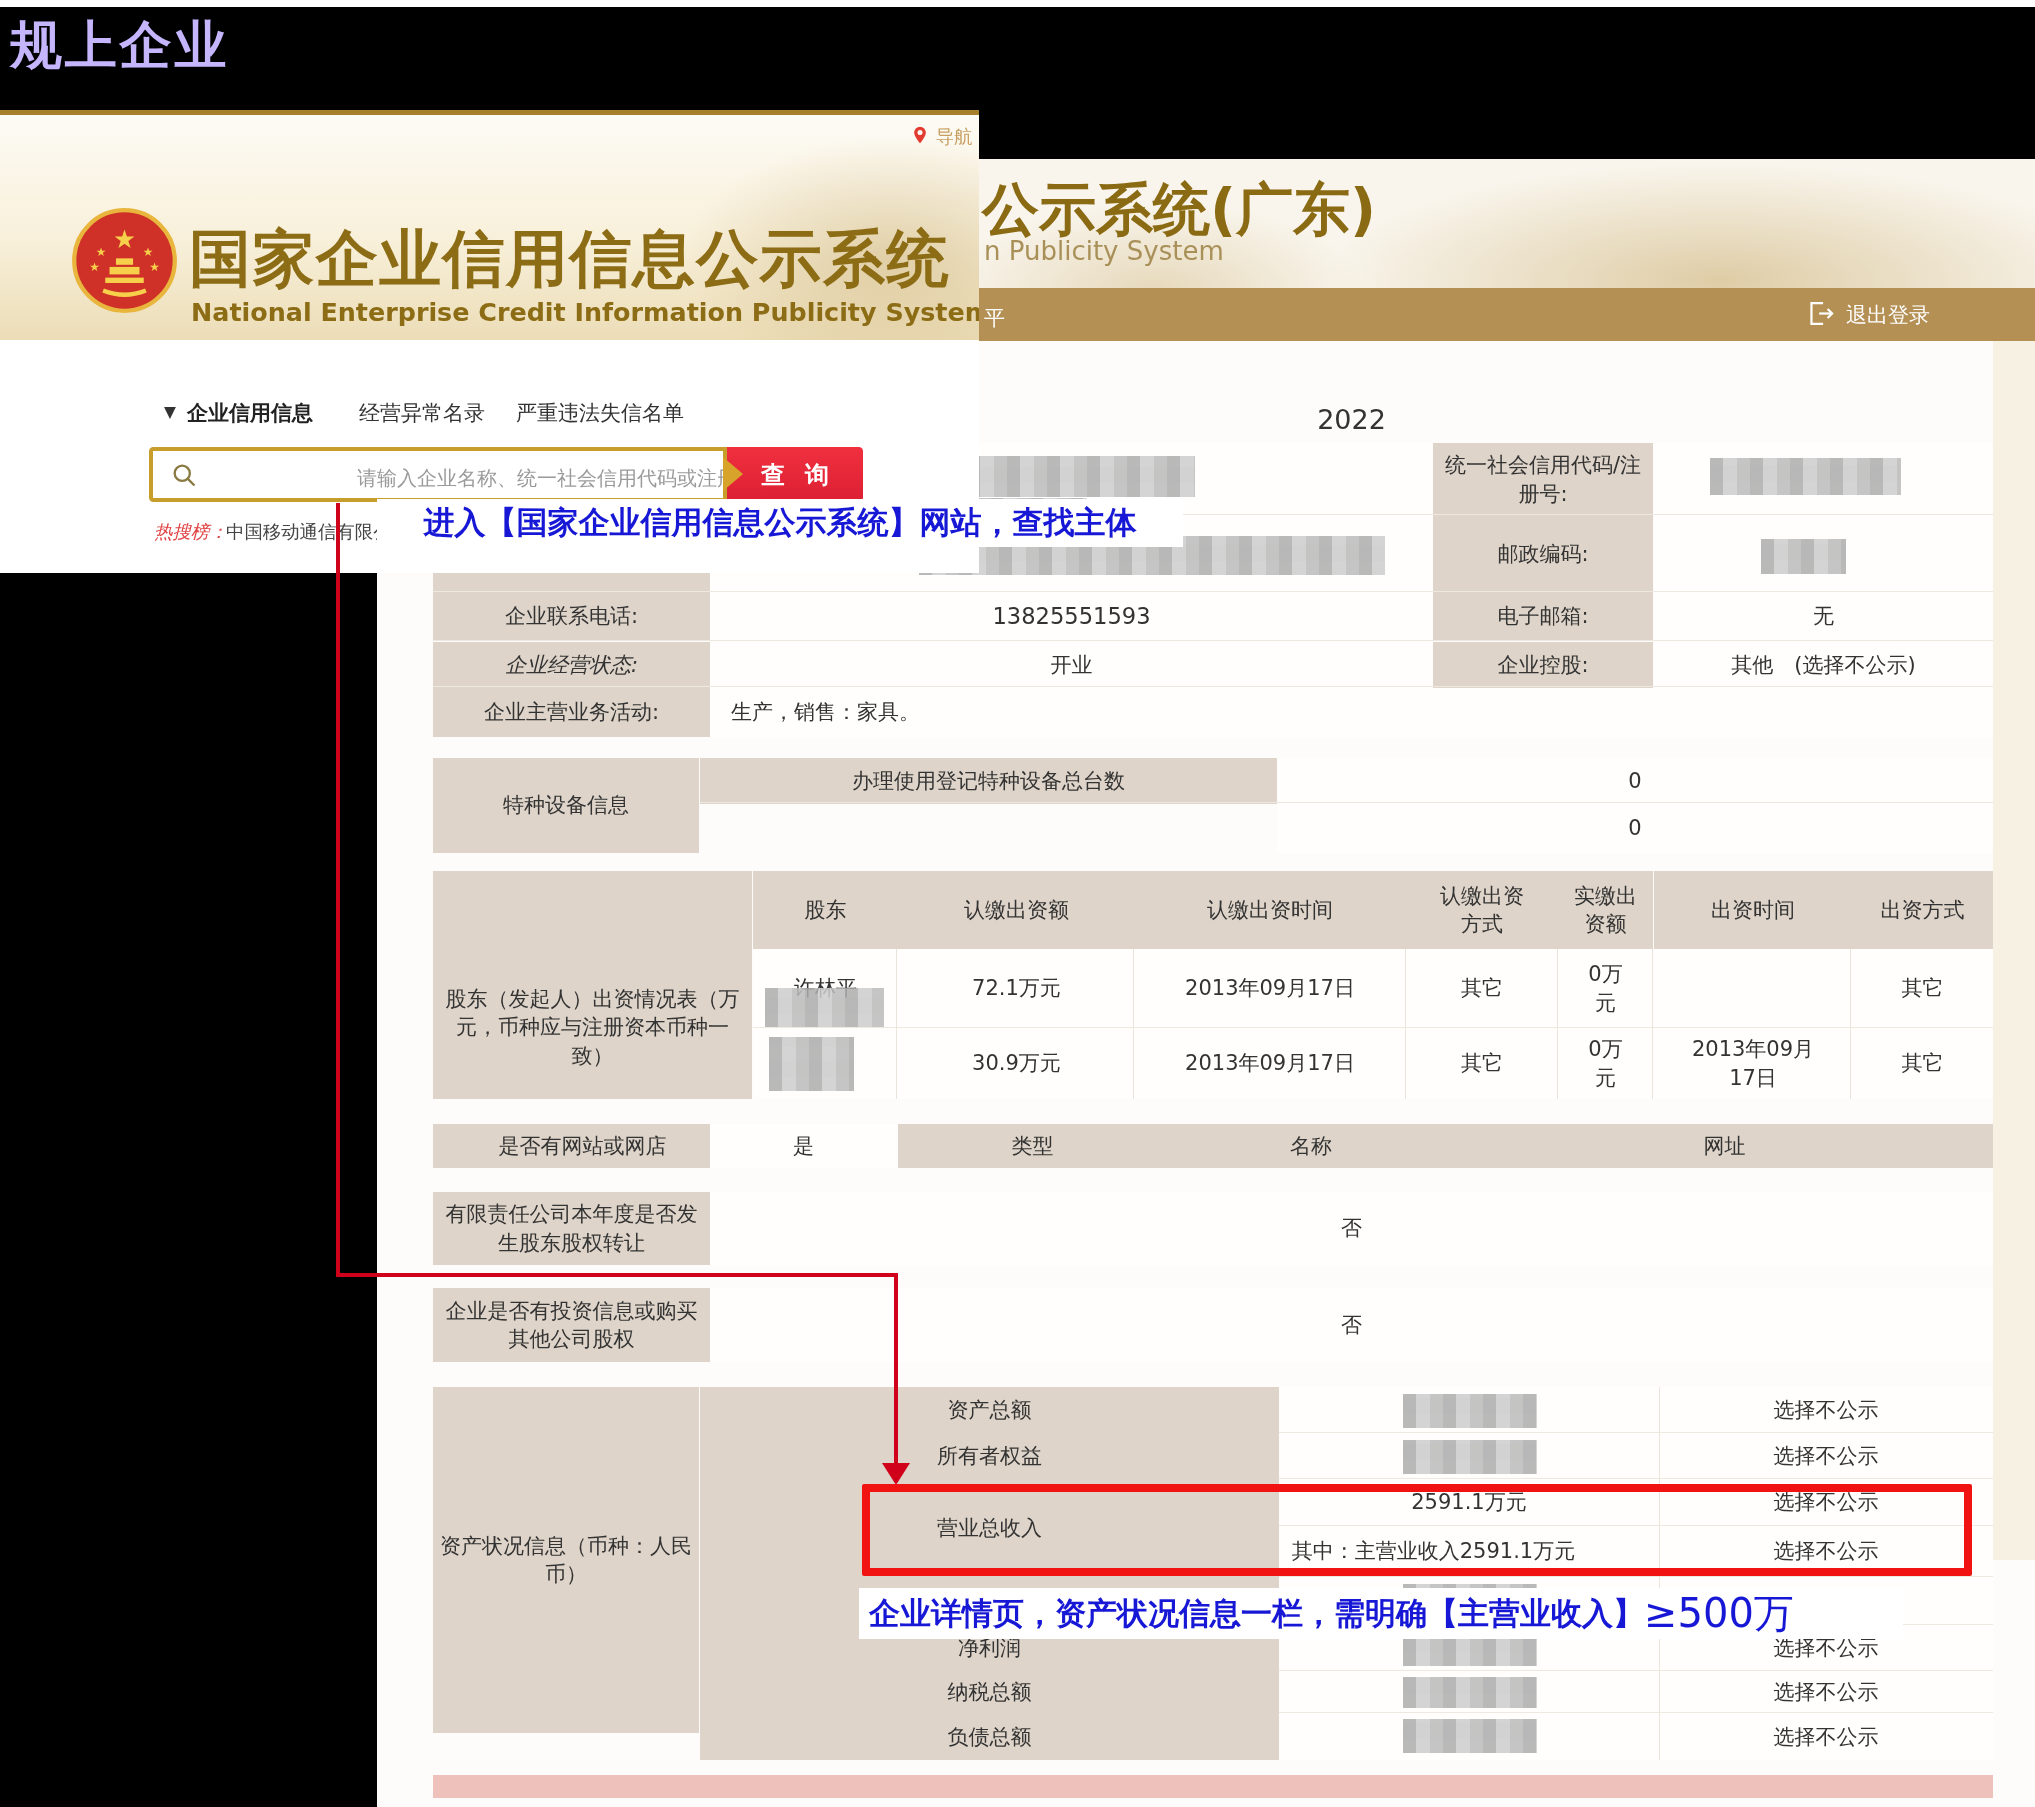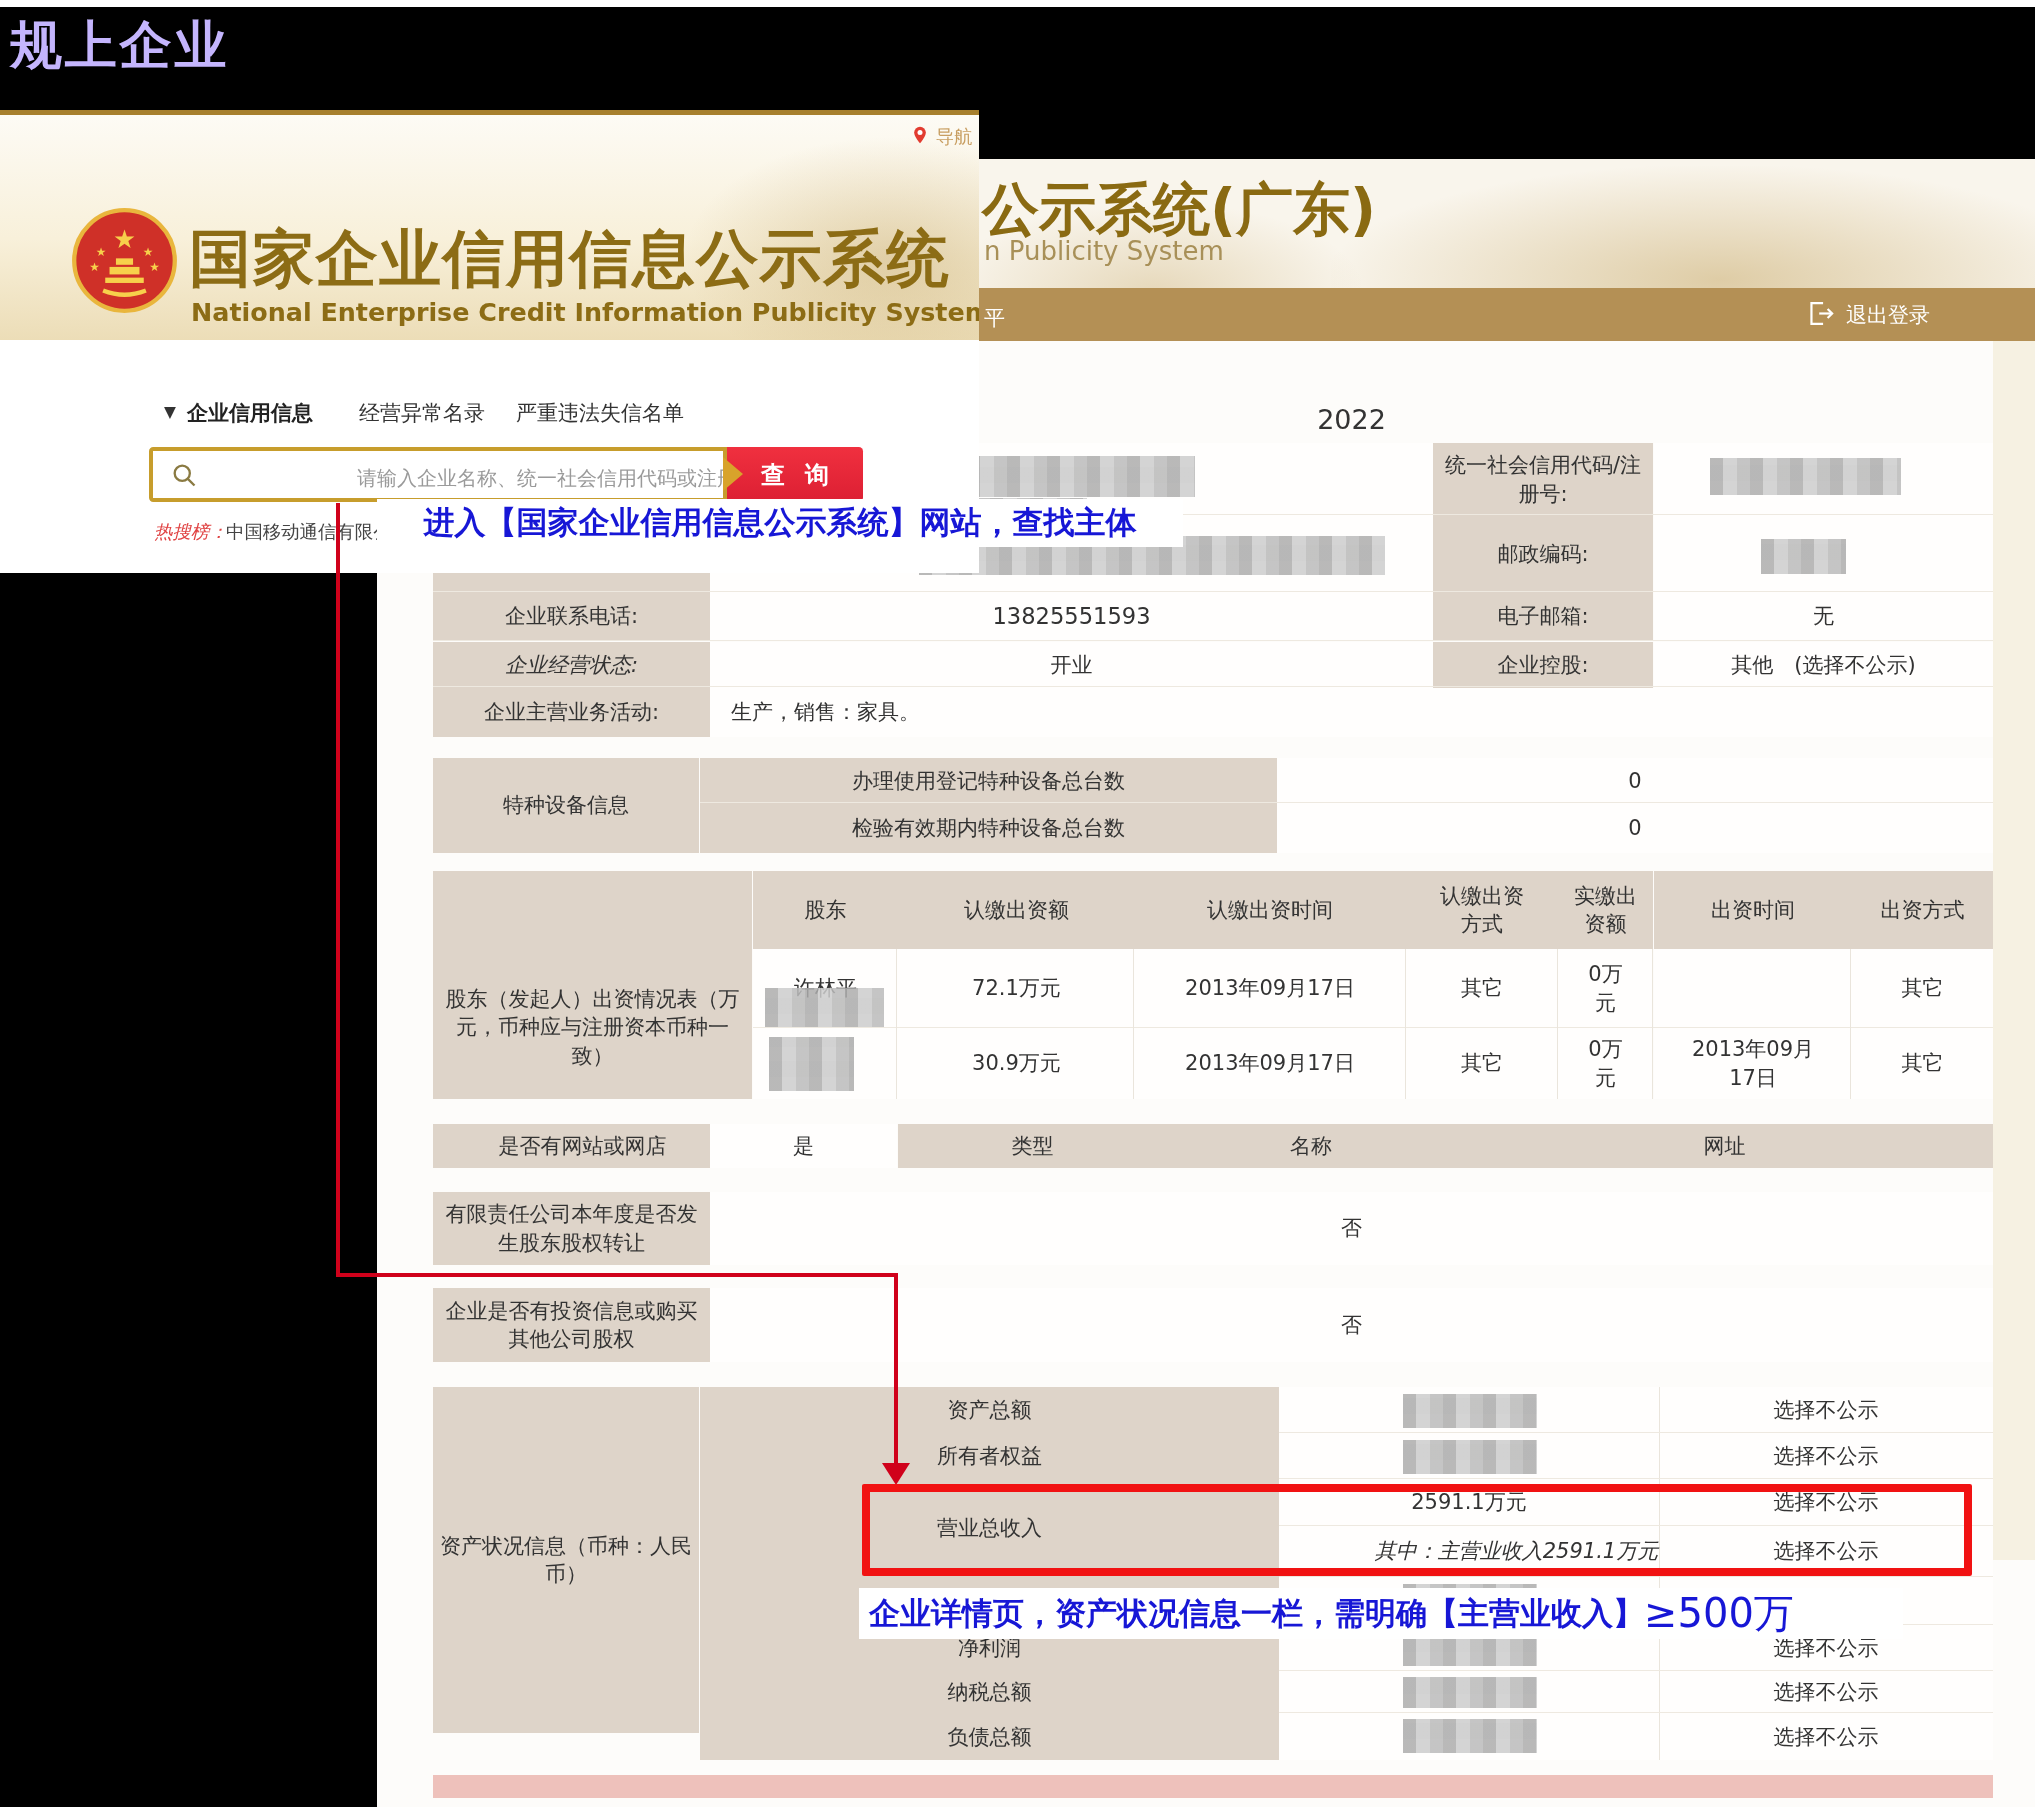--- a/index.html
+++ b/index.html
@@ -101,21 +101,20 @@
 
   <div class="blur" style="left:967px;top:456px;width:228px;height:41px;"></div>
   <div class="blur" style="left:910px;top:498px;width:177px;height:35px;"></div>
   <div class="blur" style="left:1710px;top:458px;width:191px;height:37px;"></div>
   <div class="blur" style="left:919px;top:536px;width:466px;height:39px;"></div>
   <div class="blur" style="left:1761px;top:539px;width:85px;height:35px;"></div>
 
   <div class="cell beige" style="left:433px;top:758px;width:266px;height:95px;">特种设备信息</div>
   <div class="cell beige" style="left:700px;top:758px;width:577px;height:46px;">办理使用登记特种设备总台数</div>
   <div class="cell whitec" style="left:1277px;top:758px;width:716px;height:46px;">0</div>
-  <div class="cell beige" style="left:700px;top:804px;width:577px;height:49px;">检验有效期内特种设备总台数</div>
   <div class="cell whitec" style="left:1277px;top:804px;width:716px;height:49px;">0</div>
   <div class="hline" style="left:700px;top:802px;width:1293px;"></div>
 
   <div class="cell beige" style="left:433px;top:871px;width:319px;height:228px;align-items:flex-start;">
     <div style="margin-top:114px;width:304px;">股东（发起人）出资情况表（万元，币种应与注册资本币种一致）</div>
   </div>
 
   <div class="cell beige" style="left:753px;top:871px;width:145px;height:78px;">股东</div>
   <div class="cell beige" style="left:898px;top:871px;width:237px;height:78px;">认缴出资额</div>
   <div class="cell beige" style="left:1134px;top:871px;width:272px;height:78px;">认缴出资时间</div>
@@ -168,21 +167,21 @@
   <div class="abs whitec" style="left:1279px;top:1387px;width:714px;height:373px;"></div>
   <div class="vline" style="left:1659px;top:1387px;height:373px;"></div>
   <div class="cell" style="left:700px;top:1387px;width:579px;height:47px;">资产总额</div>
   <div class="cell" style="left:700px;top:1433px;width:579px;height:46px;">所有者权益</div>
   <div class="cell" style="left:700px;top:1479px;width:579px;height:98px;">营业总收入</div>
   <div class="cell" style="left:700px;top:1577px;width:579px;height:48px;">利润总额</div>
   <div class="cell" style="left:700px;top:1625px;width:579px;height:46px;">净利润</div>
   <div class="cell" style="left:700px;top:1671px;width:579px;height:42px;">纳税总额</div>
   <div class="cell" style="left:700px;top:1714px;width:579px;height:46px;">负债总额</div>
   <div class="cell" style="left:1279px;top:1479px;width:380px;height:47px;">2591.1万元</div>
-  <div class="cell" style="left:1248px;top:1526px;width:537px;height:51px;font-style:italic;">其中：主营业收入2591.1万元</div>
+  <div class="cell" style="left:1165px;top:1526px;width:537px;height:51px;">其中：主营业收入2591.1万元</div>
   <div class="cell publish" style="left:1659px;top:1387px;width:334px;height:47px;">选择不公示</div>
   <div class="cell publish" style="left:1659px;top:1433px;width:334px;height:46px;">选择不公示</div>
   <div class="cell publish" style="left:1659px;top:1479px;width:334px;height:47px;">选择不公示</div>
   <div class="cell publish" style="left:1659px;top:1526px;width:334px;height:51px;">选择不公示</div>
   <div class="cell publish" style="left:1659px;top:1577px;width:334px;height:48px;">选择不公示</div>
   <div class="cell publish" style="left:1659px;top:1625px;width:334px;height:46px;">选择不公示</div>
   <div class="cell publish" style="left:1659px;top:1671px;width:334px;height:42px;">选择不公示</div>
   <div class="cell publish" style="left:1659px;top:1714px;width:334px;height:46px;">选择不公示</div>
   <div class="blur" style="left:1403px;top:1394px;width:134px;height:34px;"></div>
   <div class="blur" style="left:1403px;top:1440px;width:134px;height:34px;"></div>

